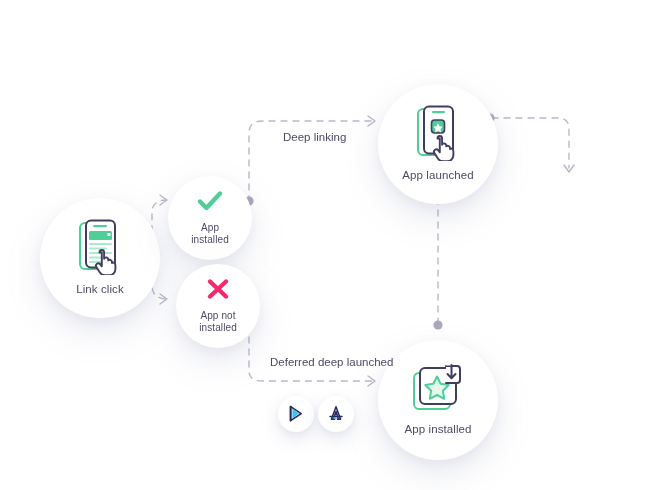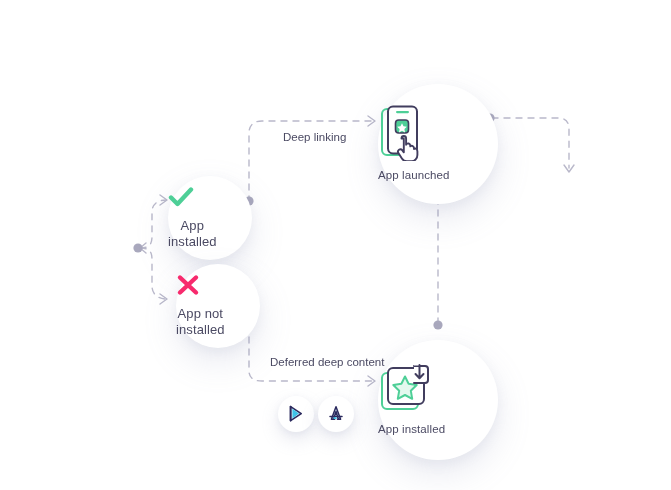--- a/index.html
+++ b/index.html
@@ -13,36 +13,36 @@
   #stage{position:absolute;inset:0;width:651px;height:490px;text-decoration:underline;}
 
   
   .node{
     position:absolute;
     border-radius:50%;
     background:#ffffff;
     box-shadow:0 14px 34px rgba(140,146,180,0.19), 0 4px 12px rgba(140,146,180,0.10);
     display:flex;
     flex-direction:column;
-    align-items:flex-start;
+    align-items:center;
     justify-content:center;
     box-sizing:border-box;
     z-index:3;
   }
   .node .label{
     color:#4b4a63;
     text-align:center;
     line-height:1.22;
     letter-spacing:.1px;
     white-space:pre-line;
   }
   .node-lg{width:120px;height:120px;}
   .node-lg .label{font-size:11.5px;margin-top:7px;}
   .node-sm{width:84px;height:84px;}
-  .node-sm .label{font-size:13px;margin-top:10px;}
+  .node-sm .label{font-size:10px;margin-top:10px;}
   .badge{
     width:36px;height:36px;border-radius:50%;
     background:#fff;
     box-shadow:0 8px 18px rgba(140,146,180,0.20), 0 2px 6px rgba(140,146,180,0.10);
     display:flex;align-items:center;justify-content:center;
     position:absolute;z-index:4;
   }
 
   
   #n-link-click  {left:40px;  top:198px;}
@@ -93,22 +93,42 @@
     <g fill="#a9a8bd">
       <circle cx="138" cy="248" r="4.6"></circle>
       <circle cx="249" cy="201" r="4.6"></circle>
       <circle cx="249" cy="301" r="4.6"></circle>
       <circle cx="438" cy="325" r="4.6"></circle>
       <circle cx="490" cy="118" r="4.6"></circle>
     </g>
   </svg>
 
   <div style="position:absolute;left:283px;top:131px;font-size:11.5px;color:#4b4a63;z-index:5;">Deep linking</div>
-  <div style="position:absolute;left:270px;top:356px;font-size:11.5px;color:#4b4a63;z-index:5;">Deferred deep content</div>
+  <div style="position:absolute;left:270px;top:356px;font-size:11.5px;color:#4b4a63;z-index:5;">Deferred deep launched</div>
 
+  <div class="node node-lg" id="n-link-click">
+    <span class="icon-wrap">
+      <svg width="48" height="56" viewBox="0 0 48 56" xmlns="http://www.w3.org/2000/svg">
+        <rect x="4" y="4" width="28" height="46" rx="5" fill="none" stroke="#4ecf97" stroke-width="2"></rect>
+        <rect x="10" y="1.5" width="29" height="47" rx="5" fill="#fff" stroke="#413d5e" stroke-width="2"></rect>
+        <rect x="17" y="6" width="14" height="2.2" rx="1.1" fill="#4ecf97"></rect>
+        <rect x="13" y="12" width="23" height="9" rx="1.5" fill="#4ecf97"></rect>
+        <rect x="31.5" y="14" width="3" height="3" rx=".6" fill="#ffffff"></rect>
+        <g fill="#a9eccb">
+          <rect x="13" y="24" width="23" height="2" rx="1"></rect>
+          <rect x="13" y="28.5" width="18" height="2" rx="1"></rect>
+          <rect x="13" y="33" width="23" height="2" rx="1"></rect>
+          <rect x="13" y="37.5" width="14" height="2" rx="1"></rect>
+          <rect x="13" y="42" width="20" height="2" rx="1"></rect>
+        </g>
+        <path d="M23.5 33.5c0-1.4 1-2.5 2.3-2.5s2.3 1.1 2.3 2.5v6.2c.6-1 1.6-1.5 2.6-1.2 1 .3 1.6 1.2 1.6 2.3v.6c.8-.7 1.9-.7 2.7-.1.7.5 1 1.3 1 2.2v.5c.8-.6 1.8-.5 2.5.1.6.6.9 1.4.9 2.3v3.6c0 3.5-2.6 6.3-5.9 6.3h-4.6c-2 0-3.9-1-5-2.8l-3.5-5.5c-.7-1.1-.4-2.6.6-3.3 1-.7 2.4-.5 3.2.5l1.6 2.1V33.5z" fill="#ffffff" stroke="#413d5e" stroke-width="1.9" stroke-linejoin="round"></path>
+      </svg>
+    </span>
+    <div class="label">Link click</div>
+  </div>
 
   <div class="node node-sm" id="n-app-installed">
     <span class="icon-wrap">
       <svg width="26" height="22" viewBox="0 0 26 22" xmlns="http://www.w3.org/2000/svg">
         <path d="M3 11.5 L9.5 18 L23 3.5" fill="none" stroke="#4ecf97" stroke-width="4.4" stroke-linecap="round" stroke-linejoin="round"></path>
       </svg>
     </span>
     <div class="label">App
 installed</div>
   </div>

